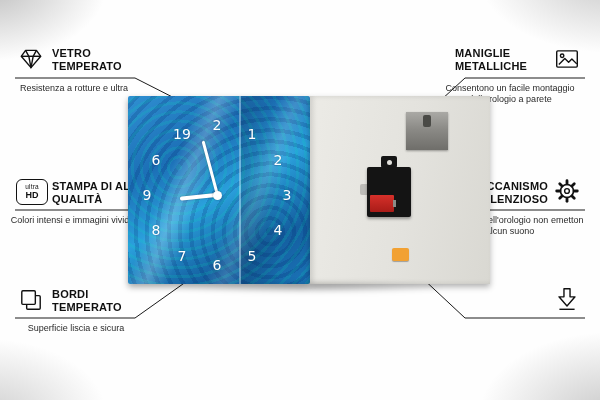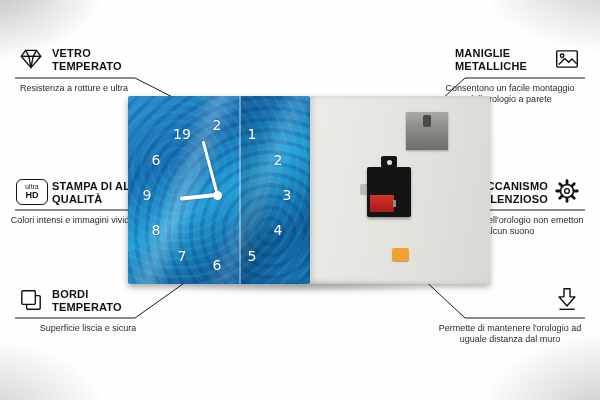--- a/index.html
+++ b/index.html
@@ -105,21 +105,21 @@
   <div class="c-title" style="left:52px;top:180px;width:92px">STAMPA DI ALTA QUALITÀ</div>
   <div class="c-desc" style="left:5px;top:215px;width:135px">Colori intensi e immagini vivide</div>
 
   <span class="icon" style="left:18px;top:287px">
     <svg viewBox="0 0 24 24" stroke="#111" stroke-width="1.3" fill="none" stroke-linejoin="round">
       <rect x="3.5" y="3.5" width="12.5" height="12.5" rx="1"></rect>
       <path d="M16 8 h3.5 a1 1 0 0 1 1 1 v10.5 a1 1 0 0 1 -1 1 H9 a1 1 0 0 1 -1 -1 V16"></path>
     </svg>
   </span>
   <div class="c-title" style="left:52px;top:288px;width:84px">BORDI TEMPERATO</div>
-  <div class="c-desc" style="left:18px;top:323px;width:140px">Superficie liscia e sicura</div>
+  <div class="c-desc" style="left:6px;top:323px;width:140px">Superficie liscia e sicura</div>
 
   <span class="icon" style="left:554px;top:46px">
     <svg viewBox="0 0 24 24" stroke="#111" stroke-width="1.3" fill="none" stroke-linejoin="round">
       <rect x="2.5" y="4.5" width="19" height="15" rx="1"></rect>
       <circle cx="7.5" cy="9" r="1.6"></circle>
       <path d="M4.5 17 L10 11.5 L13.5 15 L16.5 12 L21 16.5"></path>
     </svg>
   </span>
   <div class="c-title r" style="left:455px;top:47px;width:92px;text-align:left">MANIGLIE METALLICHE</div>
   <div class="c-desc" style="left:430px;top:83px;width:160px">Consentono un facile montaggio dell'orologio a parete</div>
@@ -142,21 +142,20 @@
   </span>
   <div class="c-title r" style="left:452px;top:180px;width:96px;text-align:right">MECCANISMO SILENZIOSO</div>
   <div class="c-desc" style="left:428px;top:215px;width:164px">Le lancette dell'orologio non emetton alcun suono</div>
 
   <span class="icon" style="left:554px;top:286px">
     <svg viewBox="0 0 24 24" stroke="#111" stroke-width="1.3" fill="none" stroke-linejoin="round">
       <path d="M9.2 2.5 h5.6 v7.5 h4.6 L12 18.5 L4.6 10 h4.6 Z"></path>
       <path d="M5 21.5 h14"></path>
     </svg>
   </span>
-  <div class="c-desc" style="left:425px;top:323px;width:170px">Permette di mantenere l'orologio ad uguale distanza dal muro</div>
 
   <div class="front">
     <div class="sheen"></div>
     <div class="darkside"></div>
     <div class="fold"></div>
 
     <span class="num" style="left:124px;top:38px">1</span>
     <span class="num" style="left:150px;top:64px">2</span>
     <span class="num" style="left:159px;top:99px">3</span>
     <span class="num" style="left:150px;top:134px">4</span>

